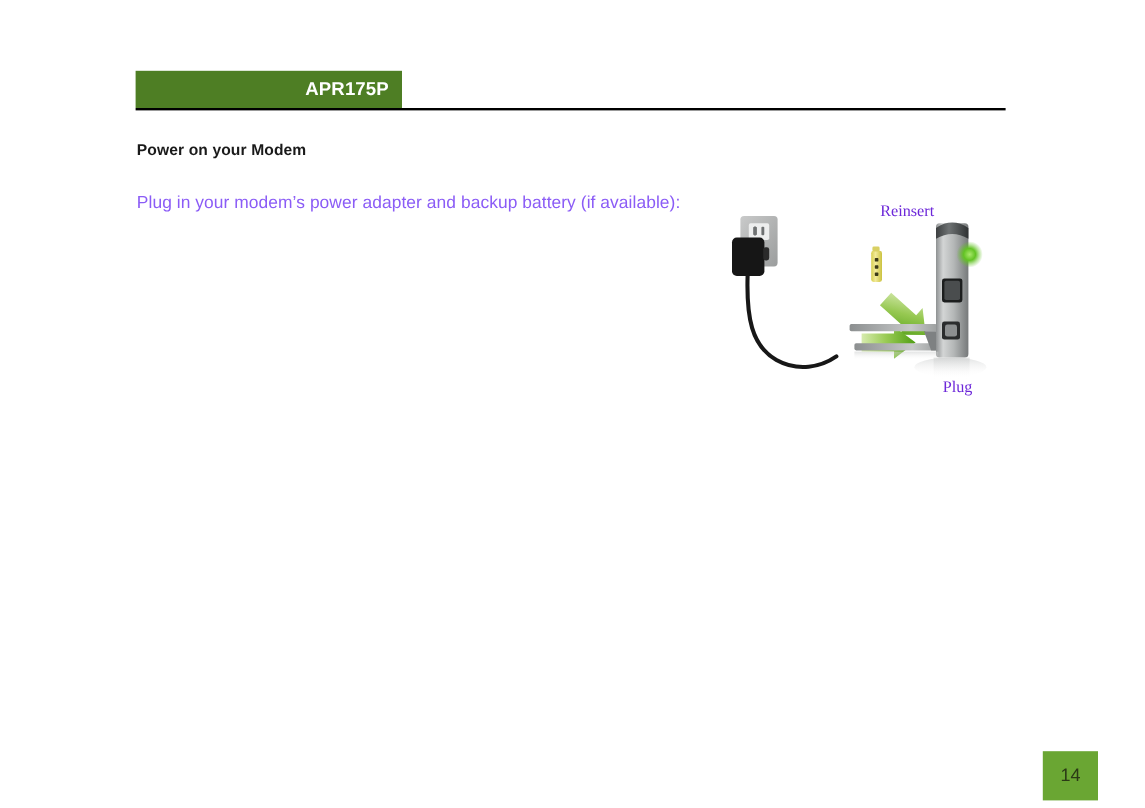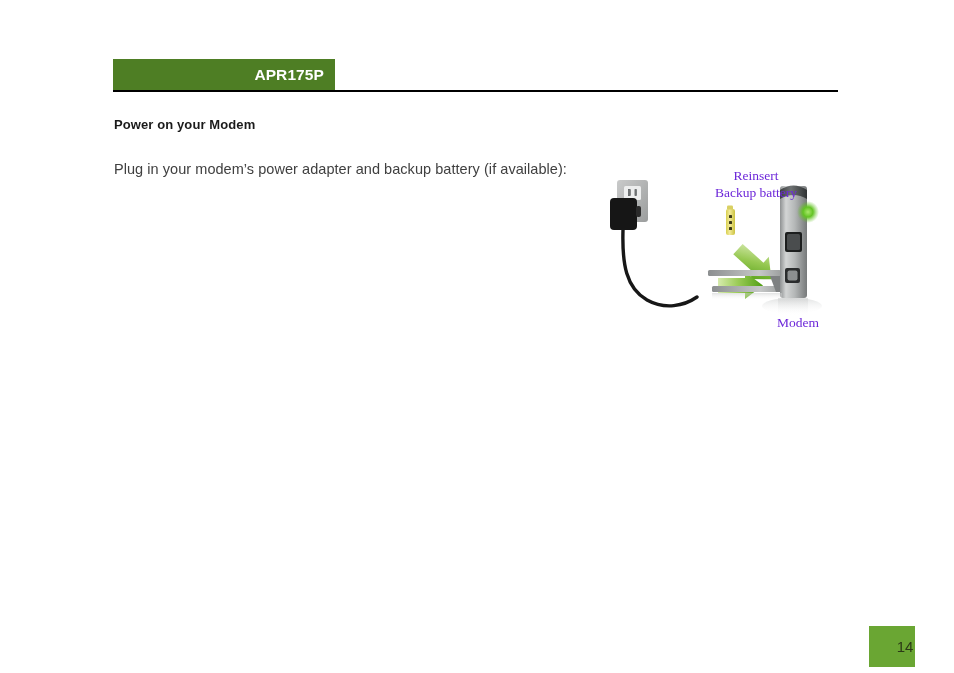--- a/index.html
+++ b/index.html
@@ -75,21 +75,21 @@
     font-size: 13px;
     font-weight: bold;
     color: #1a1a1a;
     letter-spacing: 0.1px;
   }
   #intro-paragraph {
     position: absolute;
     left: 114px;
     top: 161px;
     font-size: 14.5px;
-    color: #404040;
+    color: #8b5cf6;
     letter-spacing: 0.05px;
   }
 
   
   #illustration {
     position: absolute;
     left: 600px;
     top: 160px;
     width: 255px;
     height: 185px;
@@ -133,21 +133,20 @@
     background: #6AA633;
   }
   #page-number-value {
     width: 46px;
     height: 41px;
     line-height: 41px;
     text-align: center;
     color: #2b3a16;
     font-size: 15px;
     font-family: "Liberation Sans", sans-serif;
-    margin-left: 13px;
   }
 </style>
 </head>
 <body>
 
 <div id="page-header">
   <div id="header-green-block"></div>
   <div id="header-model">APR175P</div>
   <div id="header-rule"></div>
 </div>
@@ -255,20 +254,19 @@
       <circle cx="208" cy="52" r="11" fill="url(#gradLed)"></circle>
     </g>
 
     <ellipse cx="192" cy="146" rx="30" ry="8" fill="url(#gradReflect)"></ellipse>
     <rect x="178" y="138" width="30" height="18" fill="url(#gradReflect)"></rect>
     <rect x="112" y="133" width="70" height="7" fill="url(#gradReflect)"></rect>
   </svg>
 
   <div class="figure-caption" id="label-reinsert">Reinsert</div>
 
-  <div class="figure-caption" id="label-backup-battery">Backup battery</div>
-
-  <div class="figure-caption" id="label-modem">Modem</div>
+
+  <div class="figure-caption" id="label-modem">Plug</div>
 </div>
 
 <div id="page-number-box">
   <div id="page-number-value">14</div>
 </div>
 
 </body></html>

